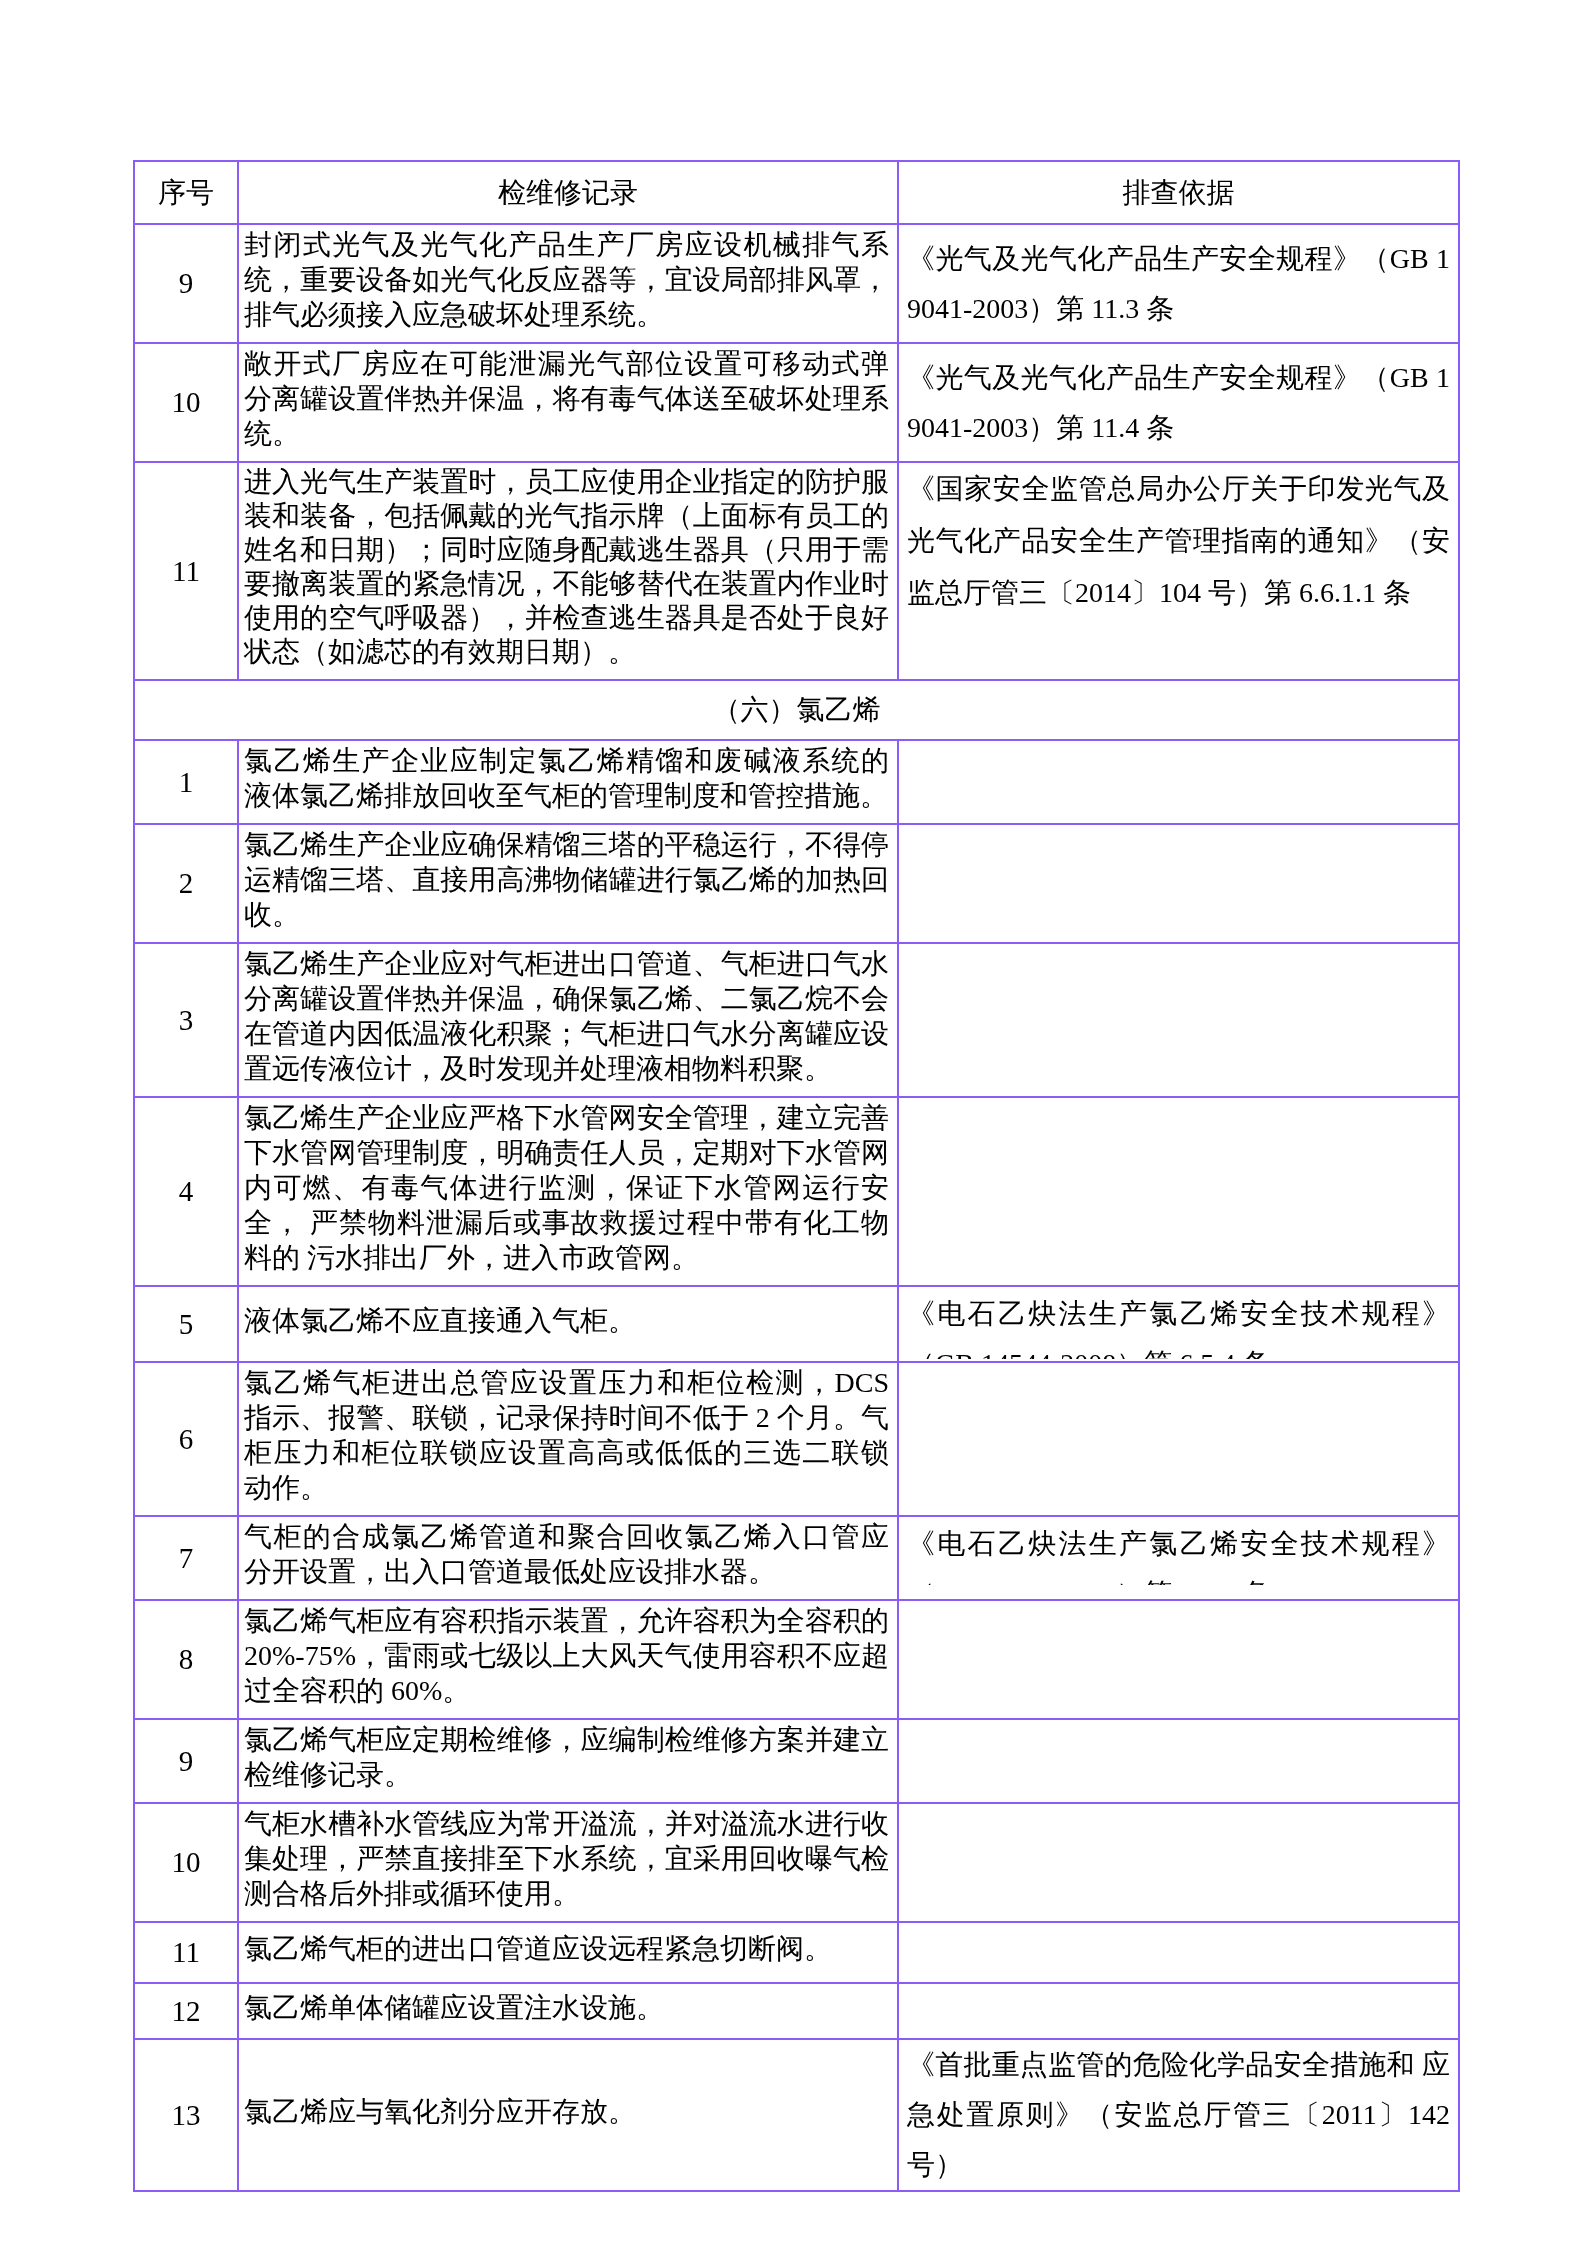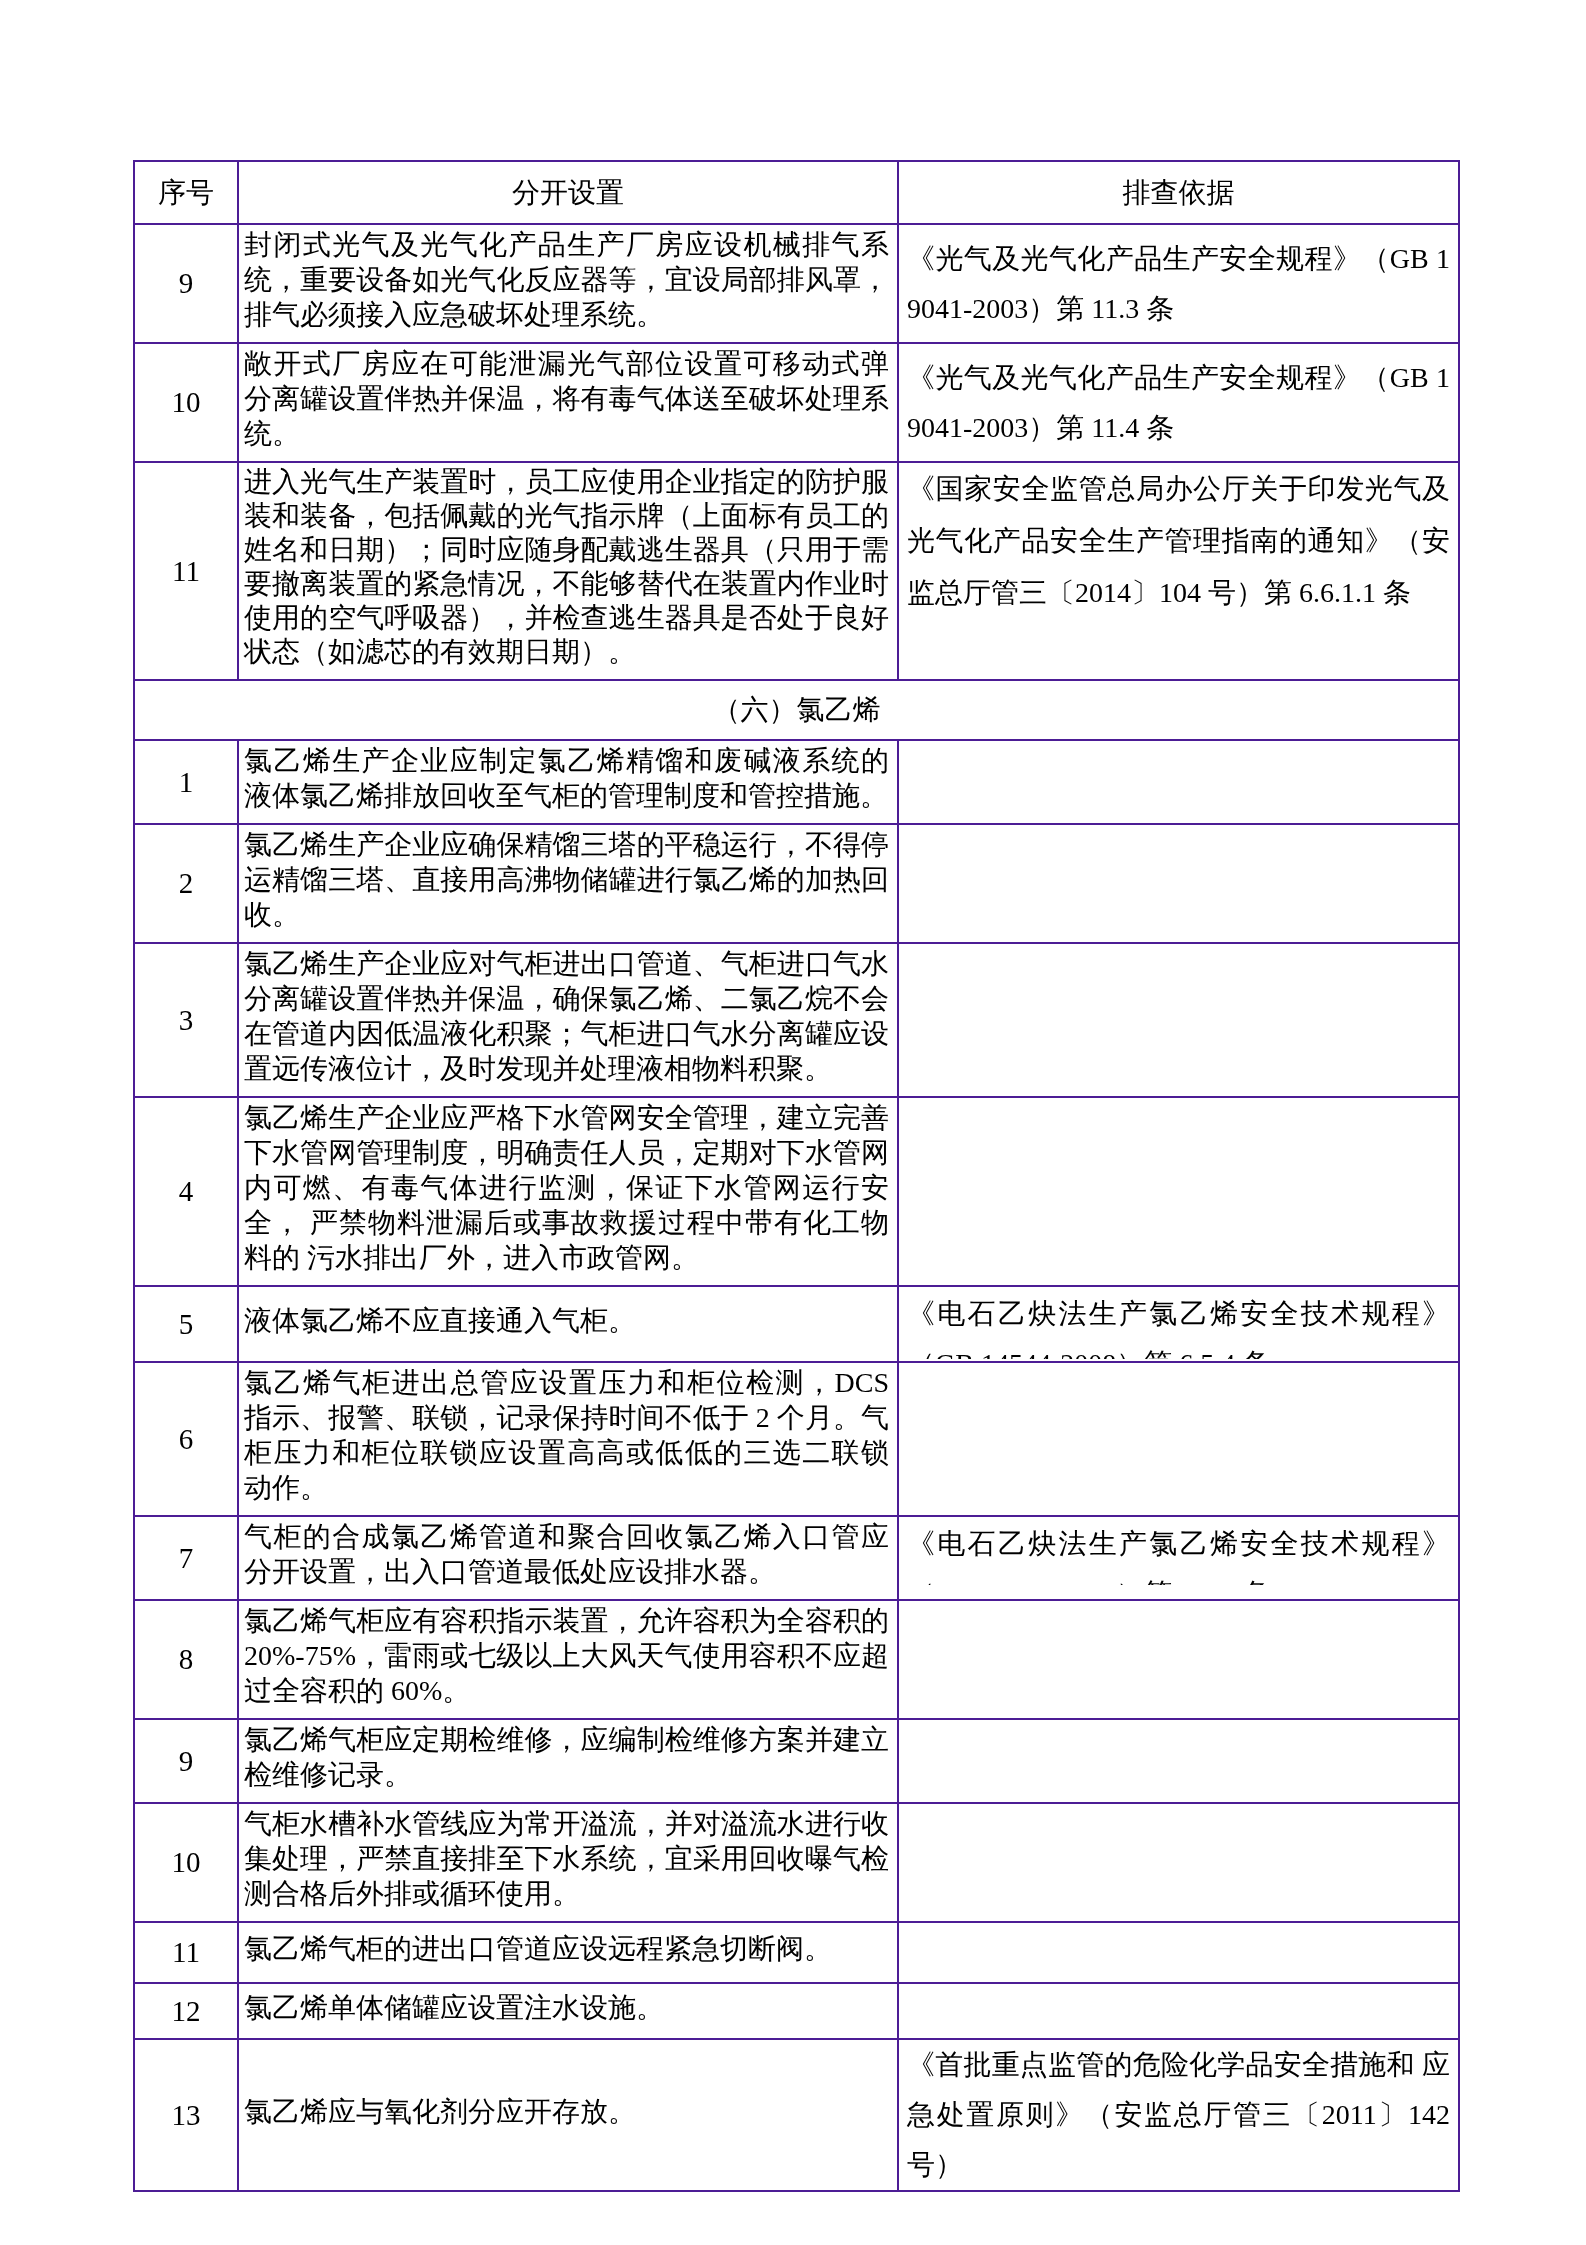--- a/index.html
+++ b/index.html
@@ -10,21 +10,21 @@
     font-family:"Liberation Serif","DejaVu Serif",serif;
     color:#000;
   }
   table.checklist{
     position:absolute;left:133px;top:160px;
     width:1325px;
     border-collapse:collapse;table-layout:fixed;
     font-size:28px;
   }
   table.checklist td{
-    border:2px solid #4c1d95;
+    border:2px solid #8b5cf6;
     overflow:hidden;
     word-break:break-all;
   }
   col.c-no{width:104px;}
   col.c-content{width:660px;}
   col.c-basis{width:561px;}
   td.hdr{
     text-align:center;vertical-align:middle;
     font-size:28px;
   }
@@ -63,21 +63,21 @@
   <table class="checklist">
     <colgroup>
         <col class="c-no">
         <col class="c-content">
         <col class="c-basis">
       </colgroup>
 
     <tbody>
         <tr style="height:63px;">
       <td class="hdr">序号</td>
-      <td class="hdr">分开设置</td>
+      <td class="hdr">检维修记录</td>
       <td class="hdr">排查依据</td>
     </tr>
 
     <tr style="height:119px;">
       <td class="num">9</td>
       <td class="content">封闭式光气及光气化产品生产厂房应设机械排气系 统，重要设备如光气化反应器等，宜设局部排风罩， 排气必须接入应急破坏处理系统。</td>
       <td class="basis">《光气及光气化产品生产安全规程》（GB 19041-2003）第 11.3 条</td>
     </tr>
 
     <tr style="height:112px;">

